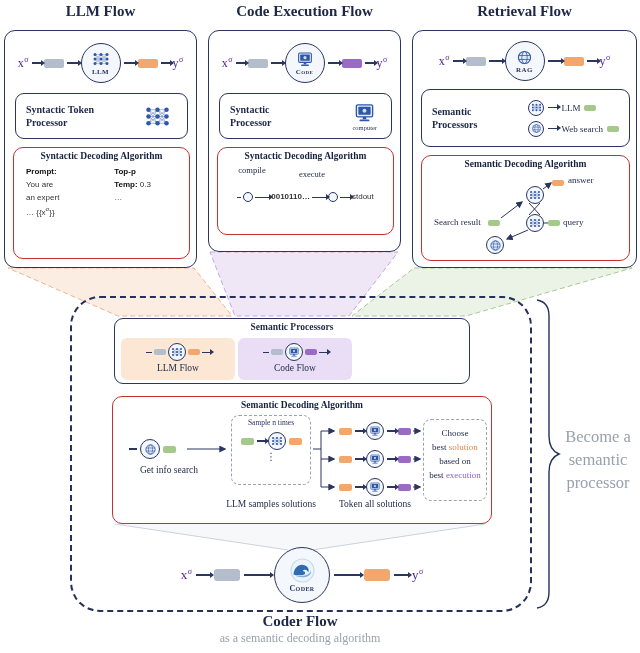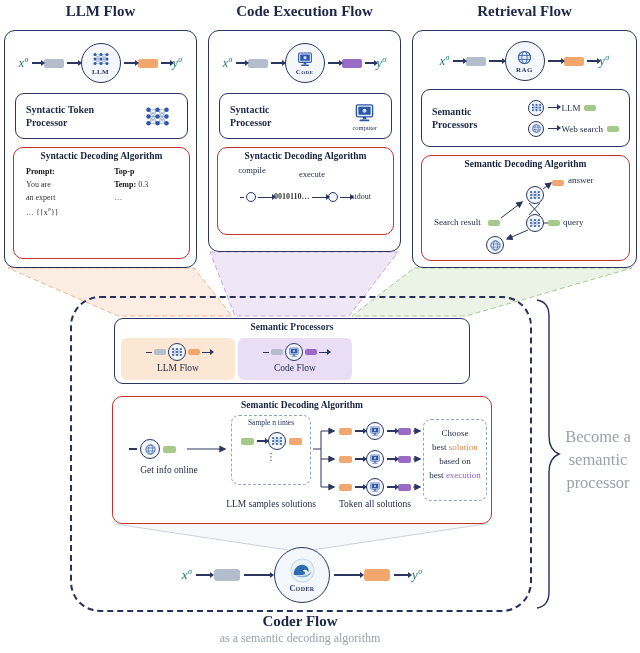--- a/index.html
+++ b/index.html
@@ -4,41 +4,41 @@
 <style>
   *{margin:0;padding:0;box-sizing:border-box}
   body{background:#fff}
   #page{position:relative;width:640px;height:653px;background:#fff;overflow:hidden;
         font-family:"Liberation Serif","DejaVu Serif",serif;color:#1d2747}
   .abs{position:absolute}
   svg.bg{position:absolute;left:0;top:0;z-index:0;pointer-events:none}
   .ptitle{position:absolute;top:3px;font-size:15px;font-weight:bold;text-align:center;z-index:3;color:#1d2747}
   .panel{position:absolute;background:#fff;border:1.5px solid #2a3560;border-radius:11px;z-index:2}
   .frow{display:flex;align-items:center;justify-content:center;gap:3px}
-  .math{font-style:italic;font-size:12px;color:#0f766e;white-space:nowrap}
+  .math{font-size:12px;color:#4c1d95;white-space:nowrap}
   .math sup{font-size:8px;margin-left:.5px}
   .ln{height:1.3px;background:#2a3560;flex:0 0 auto}
   .ar{height:1.3px;background:#2a3560;position:relative;flex:0 0 auto}
   .ar:after{content:"";position:absolute;right:-4px;top:-2.8px;border-left:4.5px solid #2a3560;
             border-top:3.2px solid transparent;border-bottom:3.2px solid transparent}
   .chip{flex:0 0 auto;border-radius:2px}
   .chip.md{width:20px;height:9px}
   .chip.lg{width:26px;height:12px;border-radius:3px}
   .chip.sm{width:13px;height:7px}
   .chip.xs{width:12px;height:6px}
   .c-gray{background:#b3bdcc}.c-orange{background:#f2a76f}.c-purple{background:#9a6bc4}.c-green{background:#a4c98b}
   .node{flex:0 0 auto;border:1.4px solid #2a3560;border-radius:50%;background:#f4f7fc;
         display:flex;flex-direction:column;align-items:center;justify-content:center}
   .nlabel{font-size:7px;font-weight:bold;letter-spacing:.4px;color:#2a3560;line-height:1;margin-top:1px;font-variant:small-caps}
   .ibox{position:absolute;border:1.4px solid #2a3560;border-radius:9px;background:#fff;
         display:flex;align-items:center;justify-content:space-between}
   .ilabel{font-size:10px;line-height:1.3;color:#1d2747;padding-left:10px;font-weight:bold}
   .rbox{position:absolute;border:1.5px solid #c4302b;border-radius:10px;background:#fff}
   .rtitle{font-size:9.5px;font-weight:bold;text-align:center;margin-top:3px;color:#15203f}
-  .mono{font-family:Liberation Serif, serif;font-size:8px;color:#333;line-height:1.62}
+  .mono{font-family:Liberation Sans, sans-serif;font-size:8px;color:#333;line-height:1.62}
   .mono b{color:#101010}
   .slabel{font-size:9.5px;color:#1d2747;text-align:center;line-height:1.2}
   .tiny{font-size:9px;color:#1d2747;white-space:nowrap}
   .dashbox{position:absolute;border:1.2px dashed #9aa3b5;border-radius:8px;background:#fff}
   .dotnode{width:10px;height:10px;border:1.1px solid #2a3560;border-radius:50%;background:#f4f7fc;flex:0 0 auto}
   #maincontainer{position:absolute;left:70px;top:296px;width:462px;height:316px;
                  border:2px dashed #26305a;border-radius:30px;z-index:1}
   .spsec{position:absolute;top:19px;height:42px;width:114px;border-radius:6px;
          display:flex;flex-direction:column;align-items:center;justify-content:center;gap:2px}
   .gray-sub{color:#99a1ab}
@@ -317,21 +317,21 @@
 
       <div class="frow" style="position:absolute;left:16px;top:40px;height:24px;gap:3px">
         <span class="ln" style="width:8px"></span>
         <span class="node" style="width:20px;height:20px">
             <svg width="13" height="13">
               <use href="#i-globe"></use>
             </svg>
           </span>
         <span class="chip sm c-green"></span>
       </div>
-      <div class="slabel" style="position:absolute;left:0;top:68px;width:112px">Get info online</div>
+      <div class="slabel" style="position:absolute;left:0;top:68px;width:112px">Get info search</div>
 
       <div class="dashbox" style="left:118px;top:18px;width:80px;height:70px">
         <div style="font-size:7.5px;text-align:center;margin-top:2px;color:#2a3560">Sample n times</div>
         <div class="frow" style="margin-top:5px;gap:3px">
           <span class="chip sm c-green"></span>
           <span class="ar" style="width:8px"></span>
           <span class="node" style="width:18px;height:18px">
               <svg width="12" height="12">
                 <use href="#i-nn"></use>
               </svg>

